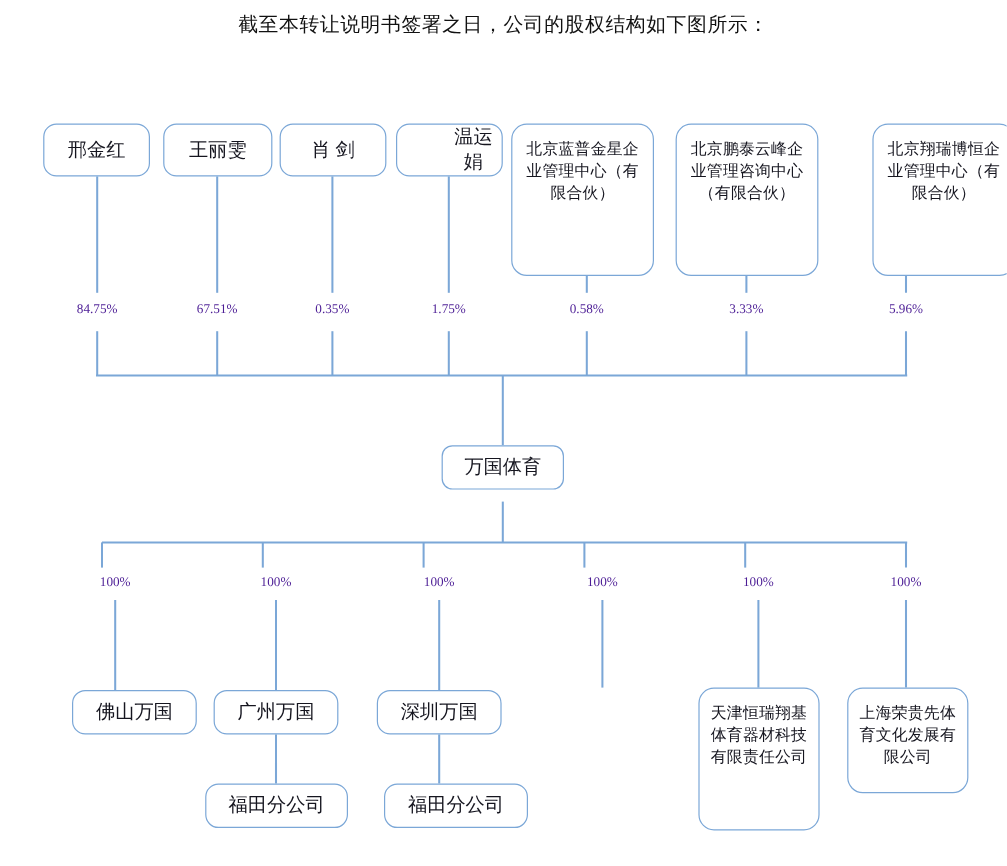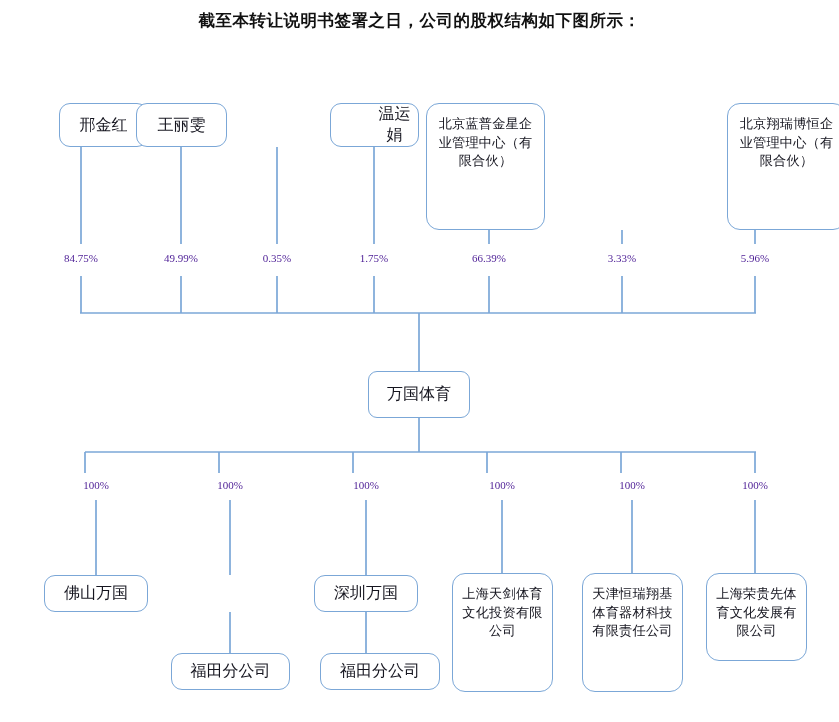--- a/index.html
+++ b/index.html
@@ -19,21 +19,21 @@
     overflow: hidden;
     background: #ffffff;
   }
   #title {
     position: absolute;
     left: 0;
     top: 10px;
     width: 839px;
     text-align: center;
     font-size: 16.5px;
-    font-weight: 700;
+    font-weight: 400;
     letter-spacing: 0.5px;
     font-family: "Liberation Serif", "DejaVu Serif", serif;
     color: #111;
   }
   #connector-layer {
     position: absolute;
     left: 0;
     top: 0;
     width: 839px;
     height: 722px;
@@ -131,64 +131,70 @@
       <line x1="366" y1="500" x2="366" y2="575"></line>
       <line x1="502" y1="500" x2="502" y2="573"></line>
       <line x1="632" y1="500" x2="632" y2="573"></line>
       <line x1="755" y1="500" x2="755" y2="573"></line>
 
       <line x1="230" y1="612" x2="230" y2="653"></line>
       <line x1="366" y1="612" x2="366" y2="653"></line>
     </g>
   </svg>
 
-  <div class="node single" style="left:36px; top:103px; width:89px; height:44px;margin-left:23px;">
+  <div class="node single" style="left:36px; top:103px; width:89px; height:44px;">
     <span class="node-text">邢金红</span>
   </div>
   <div class="node single" style="left:136px; top:103px; width:91px; height:44px;">
     <span class="node-text">王丽雯</span>
   </div>
+  <div class="node single" style="left:233px; top:103px; width:89px; height:44px;">
+    <span class="node-text">肖 剑</span>
+  </div>
   <div class="node single" style="left:330px; top:103px; width:89px; height:44px;padding-left:40px;">
     <span class="node-text">温运娟</span>
   </div>
   <div class="node multi" style="left:426px; top:103px; width:119px; height:127px;">
     <span class="node-text">北京蓝普金星企业管理中心（有限合伙）</span>
   </div>
+  <div class="node multi" style="left:563px; top:103px; width:119px; height:127px;">
+    <span class="node-text">北京鹏泰云峰企业管理咨询中心（有限合伙）</span>
+  </div>
   <div class="node multi" style="left:696px; top:103px; width:119px; height:127px;margin-left:31px;">
     <span class="node-text">北京翔瑞博恒企业管理中心（有限合伙）</span>
   </div>
 
   <div class="pct" style="left:81px;  top:252px;">84.75%</div>
-  <div class="pct" style="left:181px; top:252px;">49.99%</div>
+  <div class="pct" style="left:181px; top:252px;">67.51%</div>
   <div class="pct" style="left:277px; top:252px;">0.35%</div>
   <div class="pct" style="left:374px; top:252px;">1.75%</div>
-  <div class="pct" style="left:489px; top:252px;">66.39%</div>
+  <div class="pct" style="left:489px; top:252px;">0.58%</div>
   <div class="pct" style="left:622px; top:252px;">3.33%</div>
   <div class="pct" style="left:755px; top:252px;">5.96%</div>
 
-  <div class="node company" style="left:368px; top:371px; width:102px; height:47px;">
+  <div class="node company" style="left:368px; top:371px; width:102px; height:37px;">
     <span class="node-text">万国体育</span>
   </div>
 
   <div class="pct" style="left:96px;  top:479px;">100%</div>
   <div class="pct" style="left:230px; top:479px;">100%</div>
   <div class="pct" style="left:366px; top:479px;">100%</div>
   <div class="pct" style="left:502px; top:479px;">100%</div>
   <div class="pct" style="left:632px; top:479px;">100%</div>
   <div class="pct" style="left:755px; top:479px;">100%</div>
 
-  <div class="node single" style="left:44px; top:575px; width:104px; height:37px;">
+  <div class="node single" style="left:60px; top:575px; width:104px; height:37px;">
     <span class="node-text">佛山万国</span>
+  </div>
+  <div class="node single" style="left:178px; top:575px; width:104px; height:37px;">
+    <span class="node-text">广州万国</span>
   </div>
   <div class="node single" style="left:314px; top:575px; width:104px; height:37px;">
     <span class="node-text">深圳万国</span>
   </div>
-  <div class="node multi" style="left:452px; top:573px; width:101px; height:119px;">
-    <span class="node-text">上海天剑体育文化投资有限公司</span>
-  </div>
   <div class="node multi" style="left:582px; top:573px; width:101px; height:119px;justify-content:center;">
     <span class="node-text">天津恒瑞翔基体育器材科技有限责任公司</span>
   </div>
   <div class="node multi" style="left:706px; top:573px; width:101px; height:88px;">
     <span class="node-text">上海荣贵先体育文化发展有限公司</span>
   </div>
 
   <div class="node single" style="left:171px; top:653px; width:119px; height:37px;">
     <span class="node-text">福田分公司</span>
   </div>

